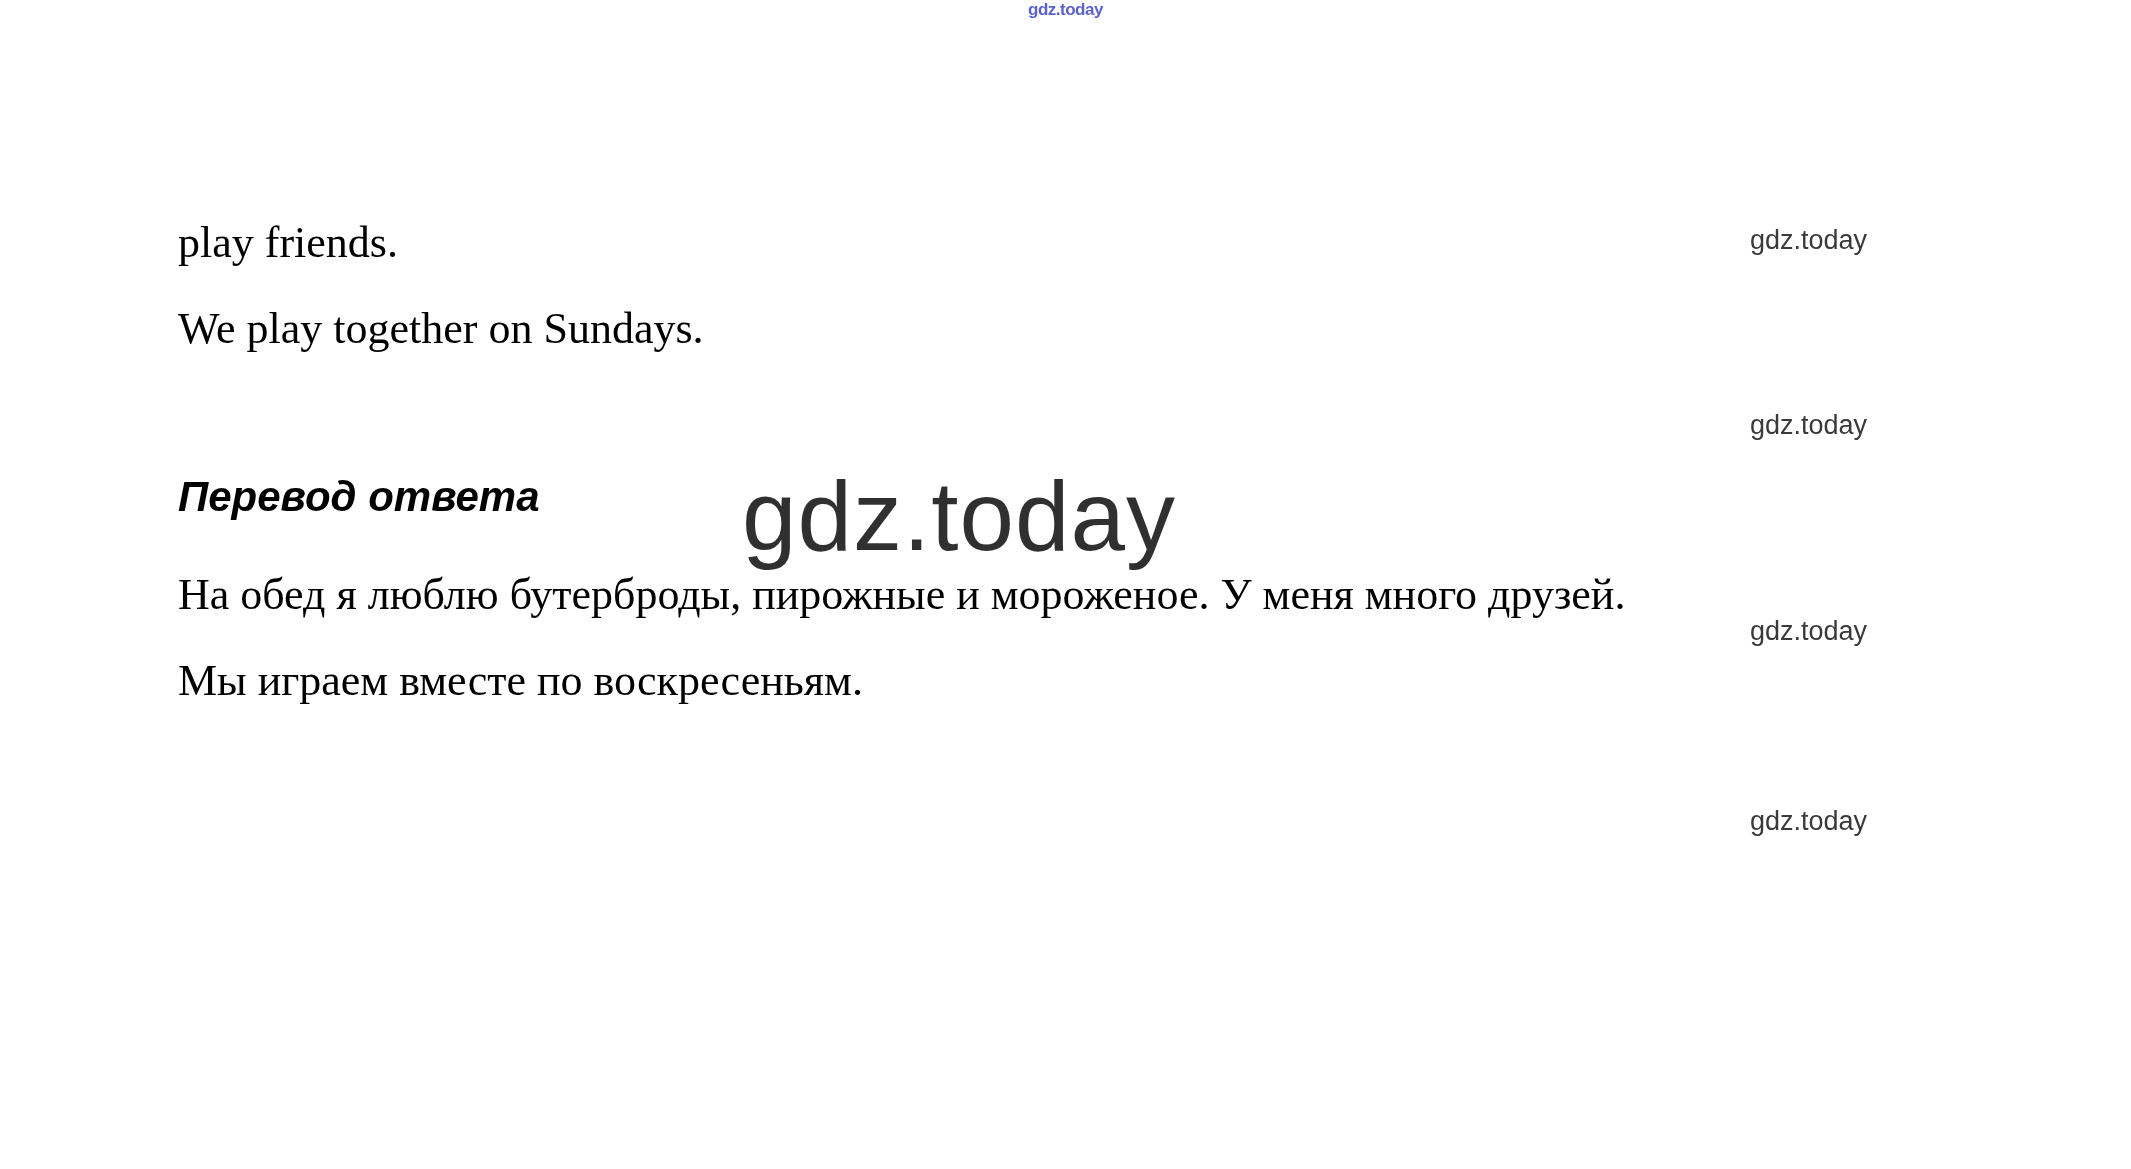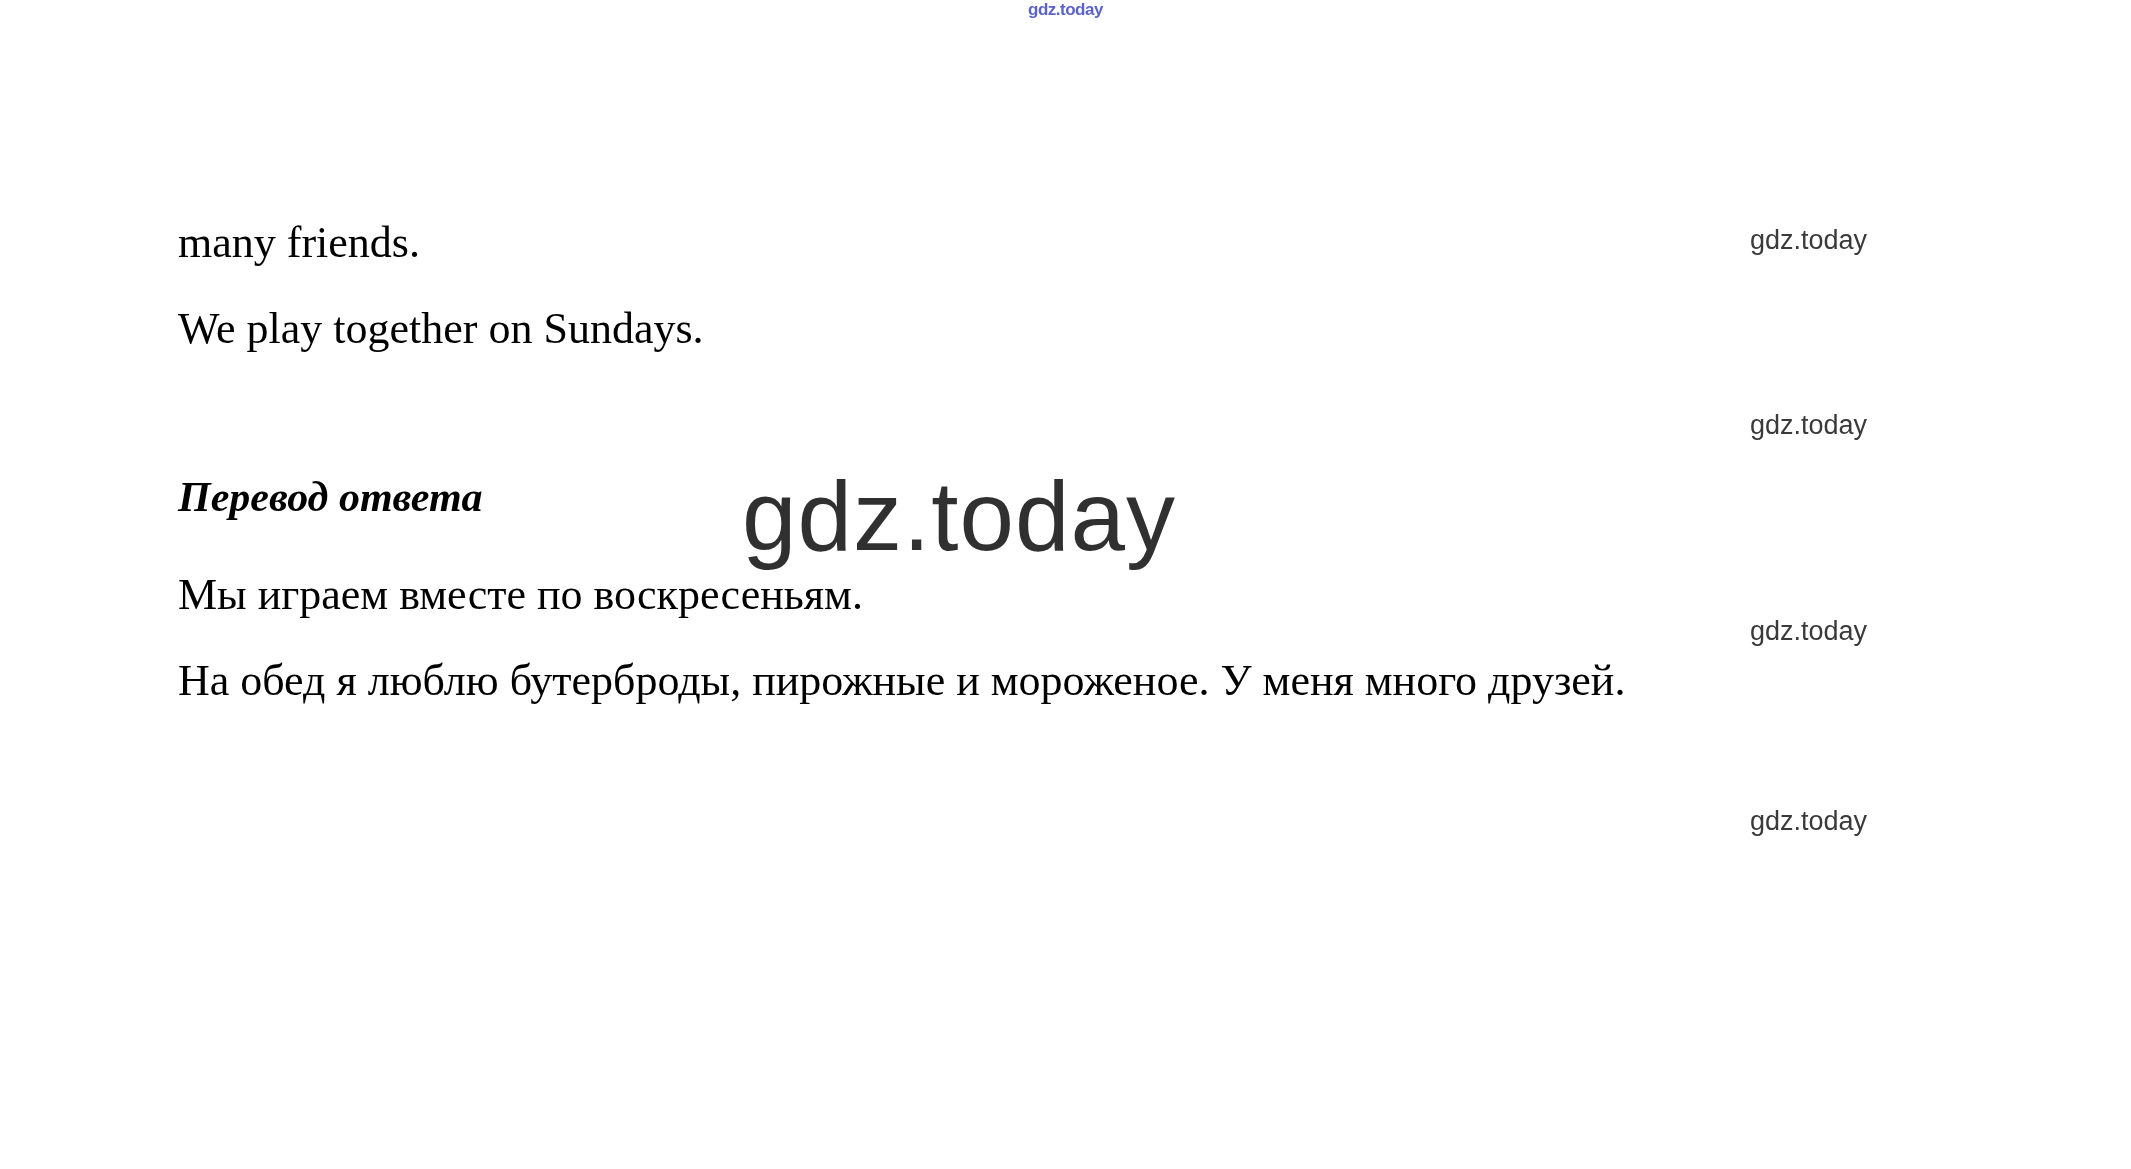--- a/index.html
+++ b/index.html
@@ -53,21 +53,21 @@
     height: 96px;
   }
   .spacer-sm {
     height: 26px;
   }
 
   .heading-translate {
     font-size: 42px;
     font-weight: bold;
     font-style: italic;
-    font-family: Liberation Serif, serif;
+    font-family: Liberation Sans, sans-serif;
     line-height: 58px;
   }
 
   .para {
     font-size: 44px;
     line-height: 86px;
     width: 1800px;
   }
 
   
@@ -100,32 +100,32 @@
   .wm-3 { left: 1750px; top: 616px; }
   .wm-4 { left: 1750px; top: 806px; }
 </style>
 </head>
 <body>
 
 <div class="top-watermark">gdz.today</div>
 
 <div class="doc">
 
-  <div class="line bold-part"><span>many </span><b>friends.</b></div>
+  <div class="line bold-part"><span>play </span><b>friends.</b></div>
 
   <div class="line bold-part"><span>We play </span><b>together</b><span> on Sundays.</span></div>
 
   <div class="spacer-lg"></div>
 
   <div class="heading-translate">Перевод ответа</div>
 
   <div class="spacer-sm"></div>
 
+  <div class="para">На обед я люблю бутерброды, пирожные и мороженое. У меня много друзей.</div>
   <div class="para">Мы играем вместе по воскресеньям.</div>
-  <div class="para">На обед я люблю бутерброды, пирожные и мороженое. У меня много друзей.</div>
 
 </div>
 
 <div class="big-watermark">gdz.today</div>
 
 <div class="side-watermark wm-1">gdz.today</div>
 <div class="side-watermark wm-2">gdz.today</div>
 <div class="side-watermark wm-3">gdz.today</div>
 <div class="side-watermark wm-4">gdz.today</div>
 

